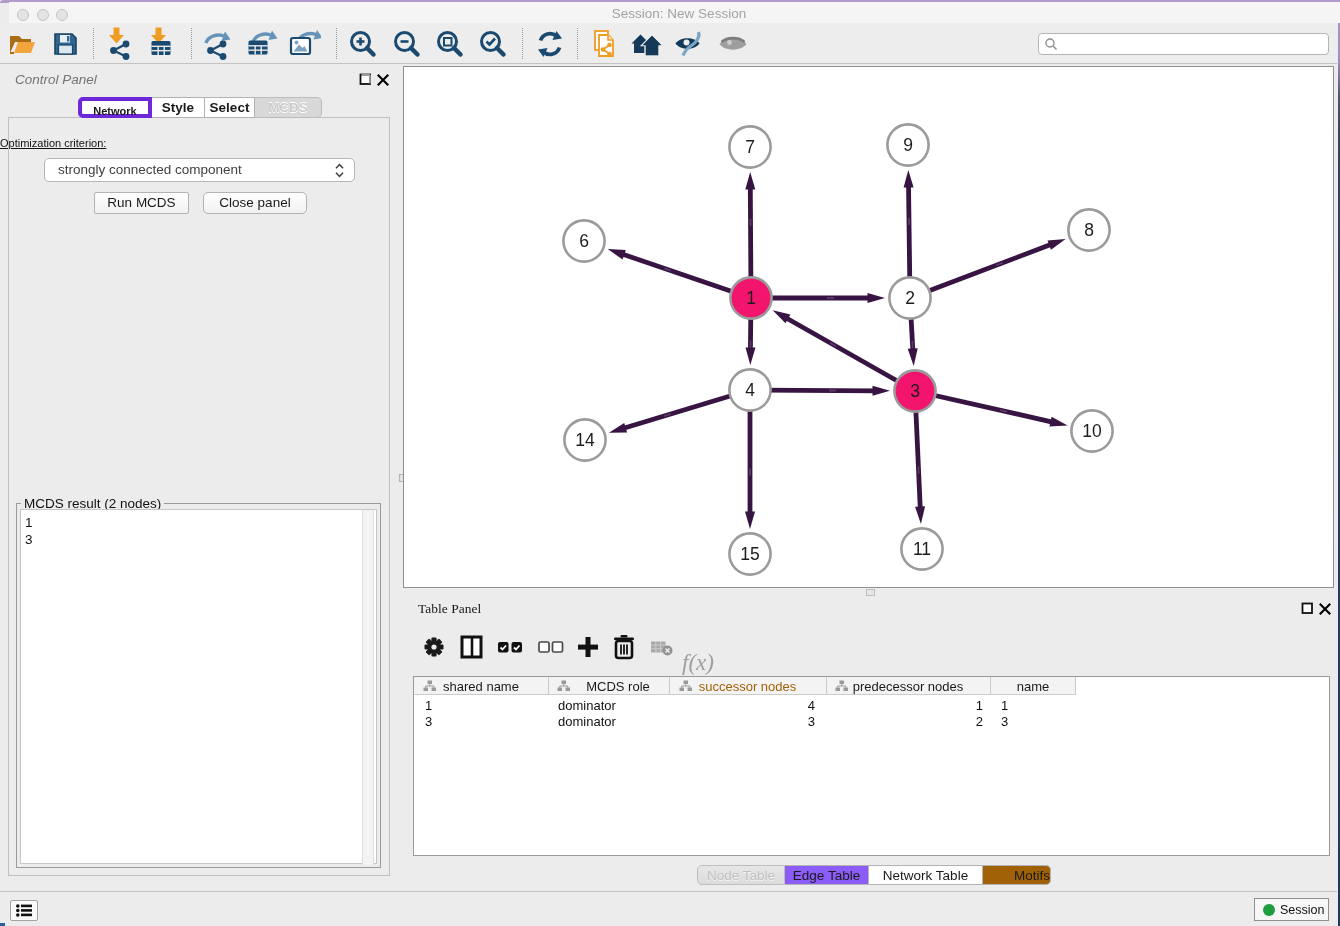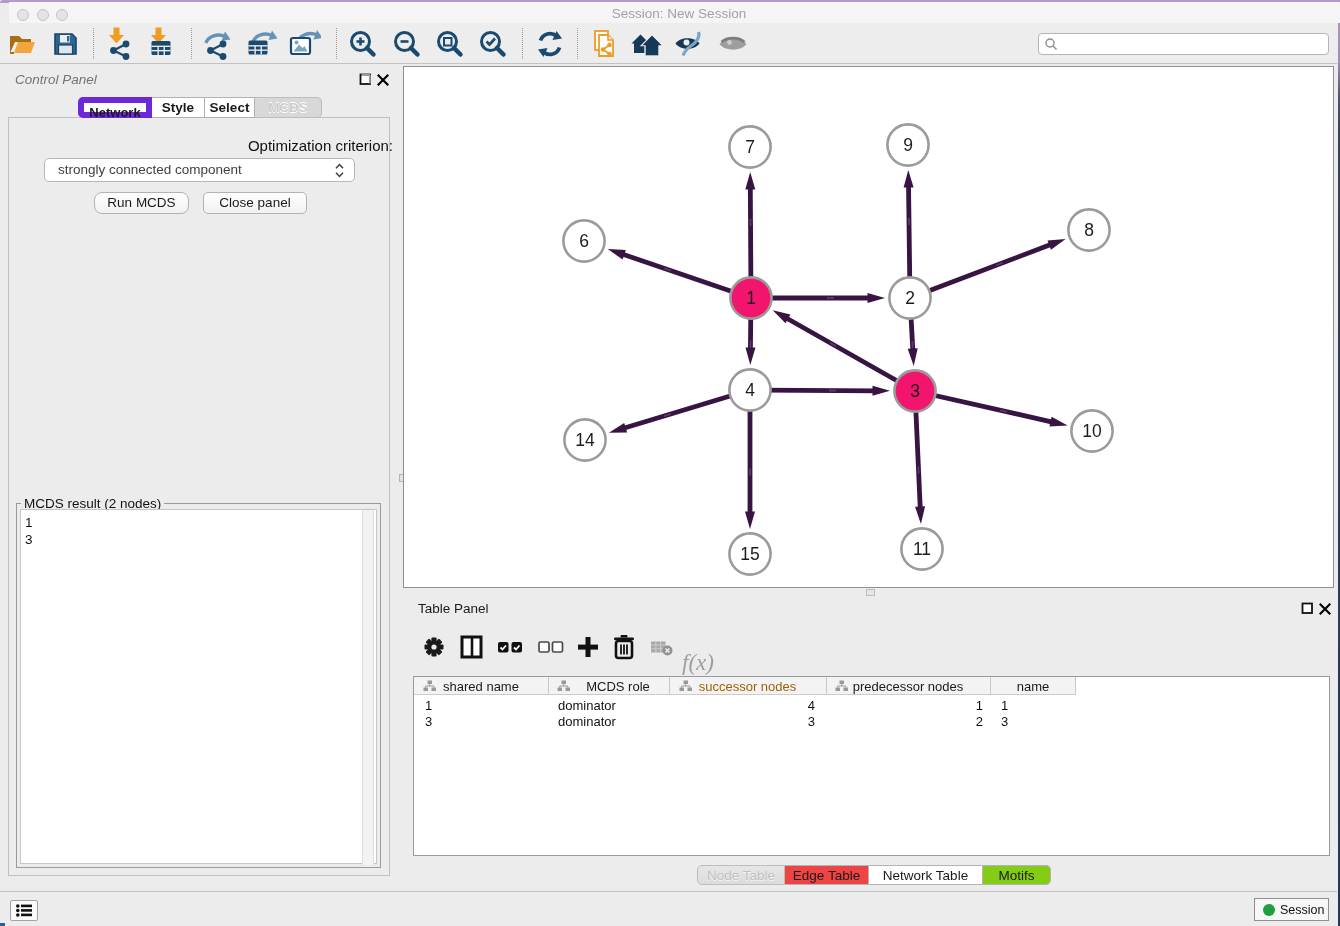--- a/index.html
+++ b/index.html
@@ -153,35 +153,35 @@
     <rect x="2.5" y="1" width="8.5" height="1.6" fill="#9a9a9a"></rect>
     <rect x="10" y="2" width="1.8" height="8.5" fill="#9a9a9a"></rect>
   </svg>
   <svg class="abs" style="left:376px;top:9px;" width="14" height="13">
     <path d="M2.5 1 L7 5.5 L11.5 1 L13 2.5 L8.5 7 L13 11.5 L11.5 13 L7 8.5 L2.5 13 L1 11.5 L5.5 7 L1 2.5 Z" fill="#000"></path>
   </svg>
 
   <div class="abs" style="left:8px;top:52.5px;width:382px;height:759px;border:1px solid #c0c0c0;background:#ececec;"></div>
 
   <div class="abs" style="left:78px;top:33px;height:21px;">
-    <div class="abs tab" style="left:0;width:74px;height:21px;background:#fff;border:6px solid #6d28d9;border-radius:5px 0 0 5px;text-align:center;font-size:13px;font-weight:bold;line-height:20px;color:#1a1a1a;">Network</div>
+    <div class="abs tab" style="left:0;width:74px;height:21px;background:#fff;border:4px solid #6d28d9;border-radius:5px 0 0 5px;text-align:center;font-size:11px;font-weight:bold;line-height:20px;color:#1a1a1a;">Network</div>
     <div class="abs tab" style="left:74px;width:53px;height:21px;background:#fff;border:1px solid #b1b1b1;border-left:none;text-align:center;font-size:13.5px;font-weight:bold;line-height:20px;color:#1a1a1a;">Style</div>
     <div class="abs tab" style="left:127px;width:50px;height:21px;background:#fff;border:1px solid #b1b1b1;border-left:none;text-align:center;font-size:13.5px;font-weight:bold;line-height:20px;color:#1a1a1a;">Select</div>
     <div class="abs tab" style="left:177px;width:67px;height:21px;background:#d8d8d8;border:1px solid #bcbcbc;border-left:none;border-radius:0 5px 5px 0;text-align:center;font-size:13.5px;font-weight:bold;line-height:20px;color:#cccccc;text-shadow:0 1px 0 #fff,0 -1px 0 #fff;">MCDS</div>
   </div>
 
-  <div class="abs" style="left:0;top:73px;width:393px;text-align:right;font-size:15px;color:#111;">Optimization criterion:</div>
+  <div class="abs" style="left:0;top:73px;width:393px;text-align:left;font-size:11px;color:#111;text-decoration:underline;">Optimization criterion:</div>
   <div class="abs" style="left:44px;top:94px;width:311px;height:24px;background:#fff;border:1px solid #b7b7b7;border-radius:5px;">
     <div class="abs" style="left:13px;top:3px;font-size:13.5px;color:#404040;">strongly connected component</div>
     <svg class="abs" style="right:9px;top:4px;" width="11" height="15">
       <path d="M2 5.2 L5.5 1.5 L9 5.2" fill="none" stroke="#3c3c3c" stroke-width="1.5"></path>
       <path d="M2 9.8 L5.5 13.5 L9 9.8" fill="none" stroke="#3c3c3c" stroke-width="1.5"></path>
     </svg>
   </div>
-  <div class="abs" style="left:94px;top:128px;width:95px;height:22px;background:linear-gradient(#ffffff,#f1f1f1);border:1px solid #b3b3b3;border-radius:8px;text-align:center;font-size:13.5px;line-height:20px;color:#1a1a1a;">Run MCDS</div>
+  <div class="abs" style="left:94px;top:128px;width:95px;height:22px;background:linear-gradient(#ffffff,#f1f1f1);border:1px solid #b3b3b3;border-radius:2px;text-align:center;font-size:13.5px;line-height:20px;color:#1a1a1a;">Run MCDS</div>
   <div class="abs" style="left:203px;top:128px;width:104px;height:22px;background:linear-gradient(#ffffff,#f1f1f1);border:1px solid #b3b3b3;border-radius:5px;text-align:center;font-size:13.5px;line-height:20px;color:#1a1a1a;">Close panel</div>
 
   <div class="abs" style="left:16px;top:439px;width:365px;height:365px;border:1px solid #9b9b9b;"></div>
   <div class="abs" style="left:21px;top:432px;background:#ececec;padding:0 3px;font-size:13.5px;color:#111;">MCDS result (2 nodes)</div>
   <div class="abs" style="left:20px;top:445px;width:357px;height:355px;background:#fff;border:1px solid #c6c6c6;">
     <div class="abs" style="left:4px;top:5px;font-size:13.5px;color:#111;">1</div>
     <div class="abs" style="left:4px;top:21.5px;font-size:13.5px;color:#111;">3</div>
     <div class="abs" style="right:2px;top:0;width:12px;height:355px;background:#f3f3f3;border-left:1px solid #dedede;border-right:1px solid #dedede;"></div>
   </div>
 </div>
@@ -253,21 +253,21 @@
     <text x="688" y="347" font-size="17.5" fill="#1c1c1c" text-anchor="middle" font-family="Liberation Sans, sans-serif">10</text>
     <text x="518" y="465" font-size="17.5" fill="#1c1c1c" text-anchor="middle" font-family="Liberation Sans, sans-serif">11</text>
     <text x="181" y="356" font-size="17.5" fill="#1c1c1c" text-anchor="middle" font-family="Liberation Sans, sans-serif">14</text>
     <text x="346" y="470" font-size="17.5" fill="#1c1c1c" text-anchor="middle" font-family="Liberation Sans, sans-serif">15</text>
   </svg>
 </div>
 
 <div class="abs" style="left:866px;top:589px;width:9px;height:7px;background:#e6e6e6;border:1px solid #bdbdbd;"></div>
 
 <div class="abs" id="tpanel" style="left:403px;top:598px;width:934px;height:293px;background:#ececec;">
-  <div class="abs" style="left:15px;top:3px;font-size:13.5px;color:#1a1a1a;">Table Panel</div>
+  <div class="abs" style="left:15px;top:3px;font-size:13.5px;color:#1a1a1a;font-family:Liberation Serif, serif;">Table Panel</div>
   <svg class="abs" style="left:898px;top:4px;" width="13" height="13">
     <rect x="1.5" y="1.5" width="9.5" height="9.5" fill="#fff" stroke="#111" stroke-width="1.8"></rect>
   </svg>
   <svg class="abs" style="left:915px;top:4px;" width="14" height="13">
     <path d="M2.5 1 L7 5.5 L11.5 1 L13 2.5 L8.5 7 L13 11.5 L11.5 13 L7 8.5 L2.5 13 L1 11.5 L5.5 7 L1 2.5 Z" fill="#000"></path>
   </svg>
 
   <svg class="abs" style="left:14px;top:32px;" width="34" height="34">
       <g fill="#1a1a1a" transform="translate(17,17)">
         <rect x="-9.5" y="-2.6" width="19" height="5.2" rx="1" transform="rotate(0)"></rect>
@@ -364,23 +364,23 @@
     <div class="abs" style="left:266px;top:99.5px;width:146px;text-align:right;font-size:13px;color:#111;">4</div>
     <div class="abs" style="left:423px;top:99.5px;width:157px;text-align:right;font-size:13px;color:#111;">1</div>
     <div class="abs" style="left:598px;top:99.5px;font-size:13px;color:#111;">1</div>
     <div class="abs" style="left:22px;top:116.1px;font-size:13px;color:#111;">3</div>
     <div class="abs" style="left:155px;top:116.1px;font-size:13px;color:#111;">dominator</div>
     <div class="abs" style="left:266px;top:116.1px;width:146px;text-align:right;font-size:13px;color:#111;">3</div>
     <div class="abs" style="left:423px;top:116.1px;width:157px;text-align:right;font-size:13px;color:#111;">2</div>
     <div class="abs" style="left:598px;top:116.1px;font-size:13px;color:#111;">3</div>
 
   <div class="abs" style="left:294px;top:267px;width:88px;height:20px;background:linear-gradient(#e6e6e6,#dcdcdc);border:1px solid #bdbdbd;border-radius:5px 0 0 5px;text-align:center;font-size:13.5px;line-height:19px;color:#c0c0c0;text-shadow:0 1px 0 #f5f5f5;">Node Table</div>
-  <div class="abs" style="left:382px;top:267px;width:84px;height:20px;background:#ef4444;border:1px solid #b3b3b3;border-left:none;text-align:center;font-size:13.5px;line-height:19px;color:#1a1a1a;">Edge Table</div>
+  <div class="abs" style="left:382px;top:267px;width:84px;height:20px;background:#8b5cf6;border:1px solid #b3b3b3;border-left:none;text-align:center;font-size:13.5px;line-height:19px;color:#1a1a1a;">Edge Table</div>
   <div class="abs" style="left:466px;top:267px;width:114px;height:20px;background:#fff;border:1px solid #b3b3b3;border-left:none;text-align:center;font-size:13.5px;line-height:19px;color:#1a1a1a;">Network Table</div>
-  <div class="abs" style="left:580px;top:267px;width:68px;height:20px;background:#84cc16;border:1px solid #b3b3b3;border-left:none;border-radius:0 5px 5px 0;text-align:center;font-size:13.5px;line-height:19px;color:#1a1a1a;">Motifs</div>
+  <div class="abs" style="left:580px;top:267px;width:68px;height:20px;background:#a16207;border:1px solid #b3b3b3;border-left:none;border-radius:0 5px 5px 0;text-align:right;font-size:13.5px;line-height:19px;color:#1a1a1a;">Motifs</div>
 </div>
 
 <div class="abs" style="left:0;top:891px;width:1337px;height:35px;background:#ececec;border-top:1px solid #c3c3c3;">
   <div class="abs" style="left:10px;top:8px;width:28px;height:21px;background:#fafafa;border:1px solid #a3a3a3;border-radius:2px;">
     <svg width="16" height="13" style="position:absolute;left:5px;top:3px;">
       <circle cx="1.8" cy="2" r="1.8" fill="#111"></circle>
         <rect x="5" y="0.6" width="11" height="2.6" fill="#111"></rect>
       <circle cx="1.8" cy="6.5" r="1.8" fill="#111"></circle>
         <rect x="5" y="5.1" width="11" height="2.6" fill="#111"></rect>
       <circle cx="1.8" cy="11" r="1.8" fill="#111"></circle>

